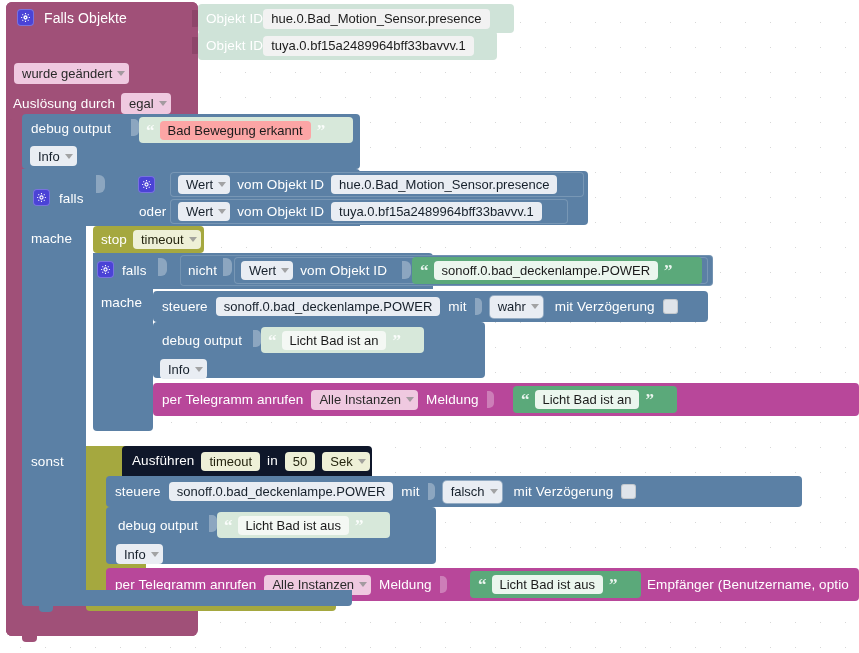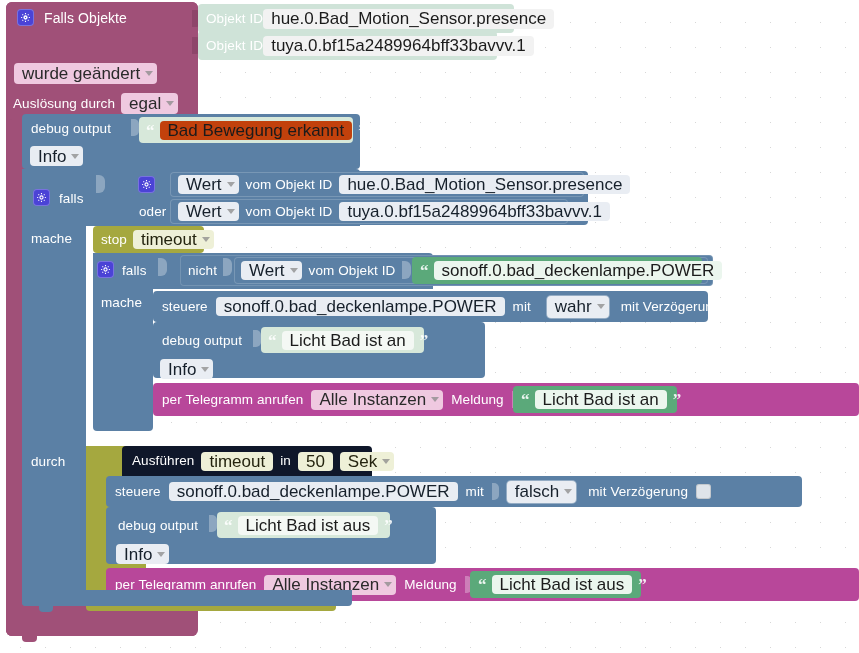--- a/index.html
+++ b/index.html
@@ -36,21 +36,21 @@
 
   
   .field {
     display: inline-flex;
     align-items: center;
     height: 19px;
     padding: 0 8px;
     border-radius: 4px;
     background: #f2f2f2;
     color: #1b1b1b;
-    font-size: 17px;
+    font-size: 13px;
     line-height: 1;
     white-space: nowrap;
     box-sizing: border-box;
   }
   .field.dd { padding-right: 4px; }
   .caret {
     display: inline-block;
     margin-left: 5px;
     width: 0; height: 0;
     border-left: 4px solid transparent;
@@ -154,21 +154,21 @@
     </span>
   </div>
 
   <div class="blk" style="left:22px; top:114px; width:338px; height:55px; background:#5b80a5; border-radius:4px;"></div>
   <div class="blk lbl" style="left:31px; top:122px;">debug output</div>
   <div class="blk" style="left:131px; top:119px; width:8px; height:17px; background:rgba(255,255,255,.30); border-radius:0 5px 5px 0;"></div>
 
   <div class="blk" style="left:139px; top:117px; width:214px; height:26px; background:#d7e8da; border-radius:4px;">
     <div class="row" style="padding-left:7px; gap:6px;">
       <span class="q">“</span>
-      <span class="field" style="background:#c2410c;">Bad Bewegung erkannt</span>
+      <span class="field" style="background:#fca5a5;">Bad Bewegung erkannt</span>
       <span class="q">”</span>
     </div>
   </div>
   <div class="blk" style="left:30px; top:146px;">
     <span class="field dd greyblue" style="height:20px;">
       <span>Info</span>
       <span class="caret"></span>
     </span>
   </div>
 
@@ -318,21 +318,21 @@
     </div>
   </div>
   <div class="blk" style="left:513px; top:386px; width:164px; height:27px; background:#5ba97a; border-radius:4px;">
     <div class="row" style="padding-left:8px; gap:6px;">
       <span class="q">“</span>
       <span class="field" style="background:#ebf6ee;">Licht Bad ist an</span>
       <span class="q">”</span>
     </div>
   </div>
 
-  <div class="blk lbl" style="left:31px; top:455px;">durch</div>
+  <div class="blk lbl" style="left:31px; top:455px;">sonst</div>
 
   <div class="blk" style="left:86px; top:446px; width:60px; height:163px; background:#a5a83f; border-radius:0 0 4px 4px;"></div>
   <div class="blk" style="left:86px; top:446px; width:250px; height:30px; background:#0f172a; border-radius:4px 4px 0 0;margin-left:36px;">
     <div class="row" style="padding-left:10px; gap:7px;">
       <span class="lbl">Ausführen</span>
       <span class="field olive">timeout</span>
       <span class="lbl">in</span>
       <span class="field olive">50</span>
       <span class="field dd olive">
         <span>Sek</span>
@@ -384,20 +384,21 @@
       <span style="display:inline-block;width:7px;height:17px;border-radius:0 5px 5px 0;background:rgba(255,255,255,.30);"></span>
     </div>
   </div>
   <div class="blk" style="left:470px; top:571px; width:171px; height:27px; background:#5ba97a; border-radius:4px;">
     <div class="row" style="padding-left:8px; gap:6px;">
       <span class="q">“</span>
       <span class="field" style="background:#ebf6ee;">Licht Bad ist aus</span>
       <span class="q">”</span>
     </div>
   </div>
+  <div class="blk lbl" style="left:647px; top:578px;">Empfänger (Benutzername, optio</div>
 
   <div class="blk" style="left:86px; top:601px; width:250px; height:10px; background:#a5a83f; border-radius:0 0 4px 4px;"></div>
   <div class="blk" style="left:22px; top:590px; width:330px; height:16px; background:#5b80a5; border-radius:0 0 4px 4px;"></div>
   <div class="blk" style="left:39px; top:606px; width:14px; height:6px; background:#5b80a5; border-radius:0 0 4px 4px;"></div>
   <div class="blk" style="left:6px; top:612px; width:190px; height:24px; background:#a05078; border-radius:0 4px 4px 6px;"></div>
   <div class="blk" style="left:22px; top:636px; width:15px; height:6px; background:#a05078; border-radius:0 0 4px 4px;"></div>
 
 </div>
 
 </body></html>

